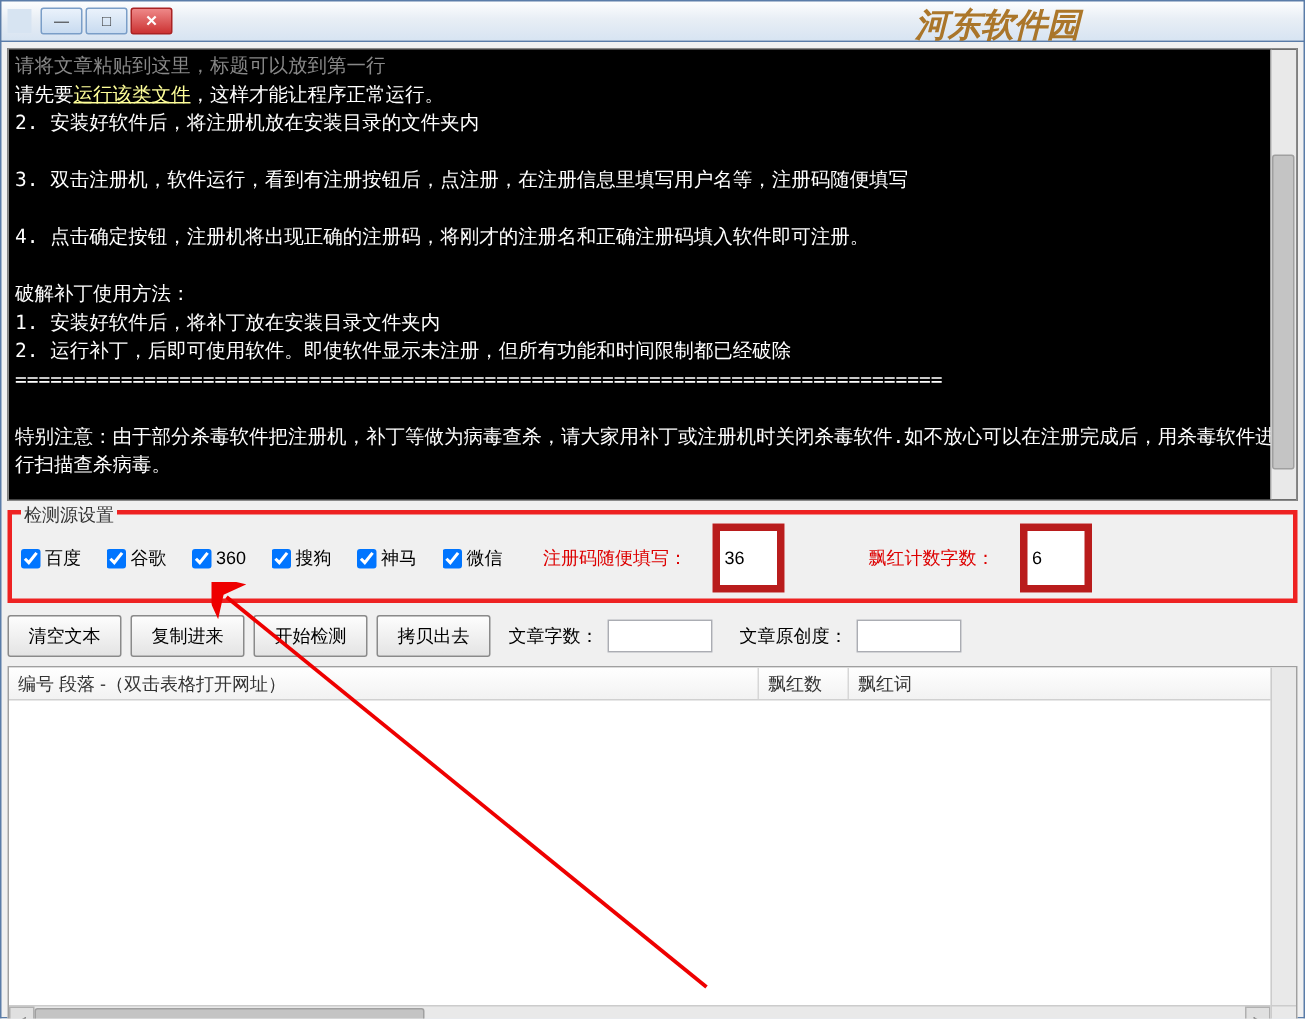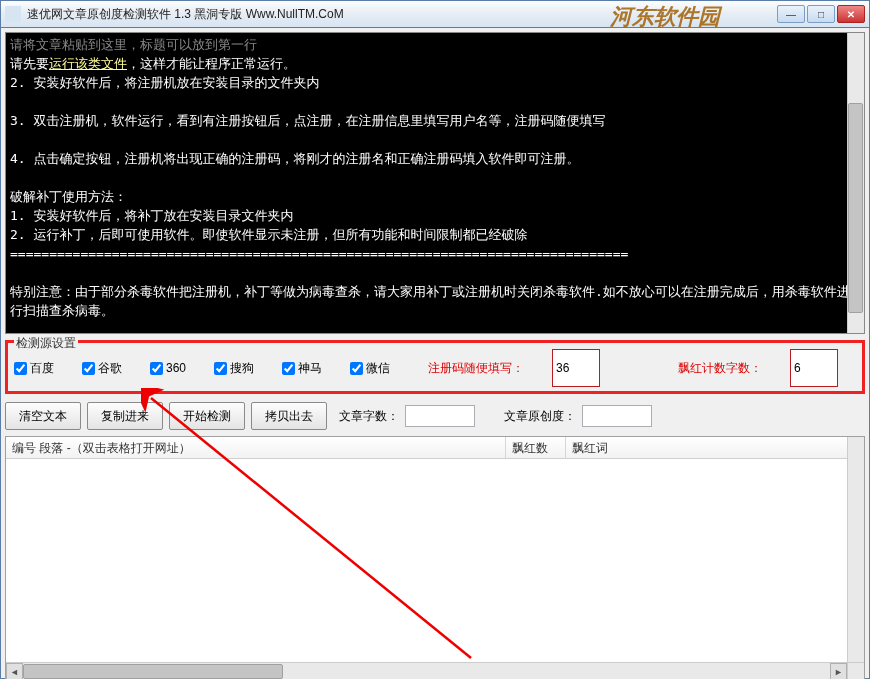--- a/index.html
+++ b/index.html
@@ -19,25 +19,25 @@
 .textarea-wrap { border: 1px solid #888; background: #000; height: 302px; position: relative; overflow: hidden; }
 .textarea-content { color: #fff; font-size: 13px; line-height: 19px; padding: 2px 4px; white-space: pre-wrap; font-family: SimSun, monospace; }
 .textarea-content .placeholder { color: #888; }
 .textarea-content .highlight { color: #ff9; text-decoration: underline; }
 
 .scroll-v { position:absolute; right:0; top:0; width:17px; height:100%; background:#e9e9e9; border-left:1px solid #ccc;}
 .scroll-thumb-v { position:absolute; right:1px; width:15px; background:#c4c4c4; border:1px solid #a0a0a0; border-radius:2px; }
 
 .fieldset { border: 3px solid #e22; margin-top: 6px; padding: 6px 6px 4px 6px; position: relative; }
 .fieldset .legend { position: absolute; top: -8px; left: 6px; background: #f0f0f0; padding: 0 2px; font-size: 12px; color: #333; font-family: Liberation Mono, monospace; }
-.checkrow { display: flex; align-items: center; gap: 28px; }
+.checkrow { display: flex; align-items: center; gap: 17px; }
 .chk { display:flex; align-items:center; gap:3px; }
 .chk input { width:13px; height:13px; }
 .label-red1 { color:#d00; margin-left:10px; }
-.num-input { width:48px; height:20px; border:1px solid #b91c1c; padding:18px 3px; font-size:12px; }
+.num-input { width:48px; height:20px; border:5px solid #b91c1c; padding:18px 3px; font-size:12px; }
 
 .btnrow { display:flex; align-items:center; gap:6px; margin:8px 0 6px 0; }
 .btn { height:28px; min-width:76px; padding:0 10px; border:1px solid #8a8a8a; background:linear-gradient(#fdfdfd,#e4e4e4); border-radius:2px; font-size:12px; cursor:pointer; }
 .val-input { width:70px; height:22px; border:1px solid #abadb3; padding:1px 3px; }
 
 .table-wrap { border:1px solid #a0a0a0; height:244px; background:#fff; position:relative; overflow:hidden; }
 .thead { display:flex; background:linear-gradient(#fff,#f2f2f2); border-bottom:1px solid #d0d0d0; height:22px; }
 .th { border-right:1px solid #d7d7d7; padding:3px 6px; font-size:12px; color:#333; }
 .th1 { width:500px; } .th2 { width:60px; } .th3 { flex:1; }
 .tbody { height:200px; }
@@ -48,21 +48,20 @@
 .hscroll-l{left:0;} .hscroll-r{right:0;}
 .corner { position:absolute; right:0; bottom:0; width:17px; height:17px; background:#e9e9e9; border-left:1px solid #ccc; border-top:1px solid #ccc;}
 
 .arrow { position:absolute; pointer-events:none; z-index:50; }
 </style>
 </head>
 <body>
 
 <div class="titlebar">
   <div class="icon"></div>
-  <div class="title">速优网文章原创度检测软件 1.3   黑洞专版  Www.NullTM.CoM</div>
   <div class="win-btns">
     <div class="win-btn">—</div>
     <div class="win-btn">□</div>
     <div class="win-btn close">✕</div>
   </div>
 </div>
 
 <div class="watermark">河东软件园</div>
 
 <div class="client">
@@ -122,21 +121,21 @@
     </div>
   </div>
 
   <div class="btnrow">
     <button class="btn">清空文本</button>
     <button class="btn">复制进来</button>
     <button class="btn">开始检测</button>
     <button class="btn">拷贝出去</button>
     <span style="margin-left:6px">文章字数：</span>
     <input class="val-input" value="" style="">
-    <span style="margin-left:23px">文章原创度：</span>
+    <span style="margin-left:12px">文章原创度：</span>
     <input class="val-input" value="" style="">
   </div>
 
   <div class="table-wrap">
     <div class="thead">
       <div class="th th1">编号  段落 -（双击表格打开网址）</div>
       <div class="th th2">飘红数</div>
       <div class="th th3">飘红词</div>
     </div>
     <div class="tbody"></div>

